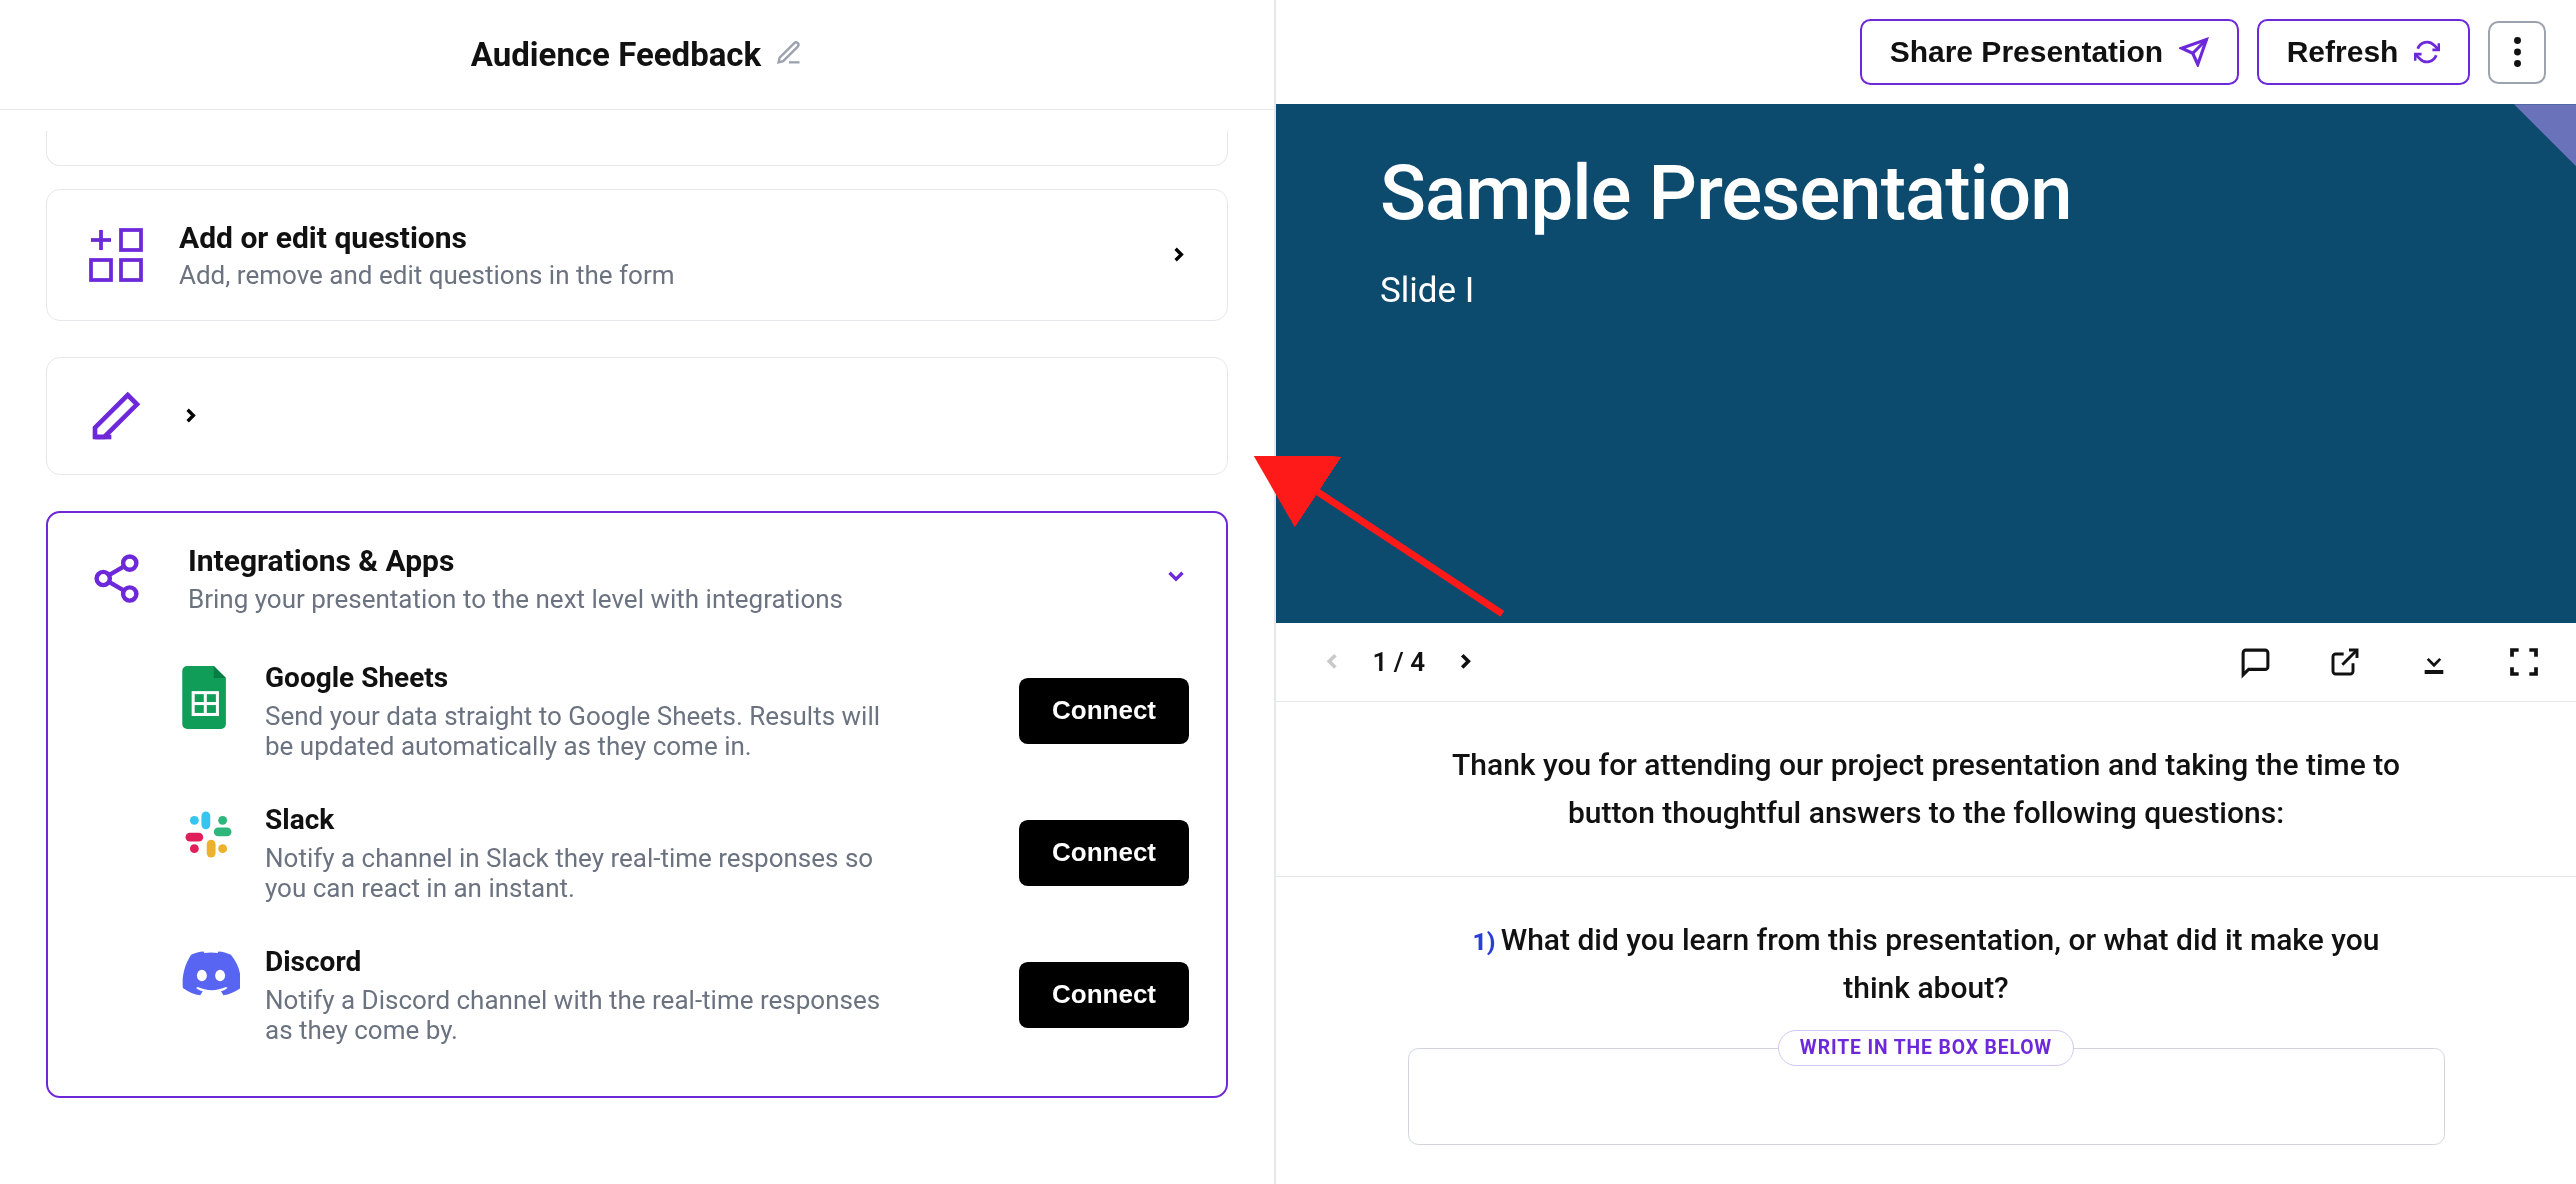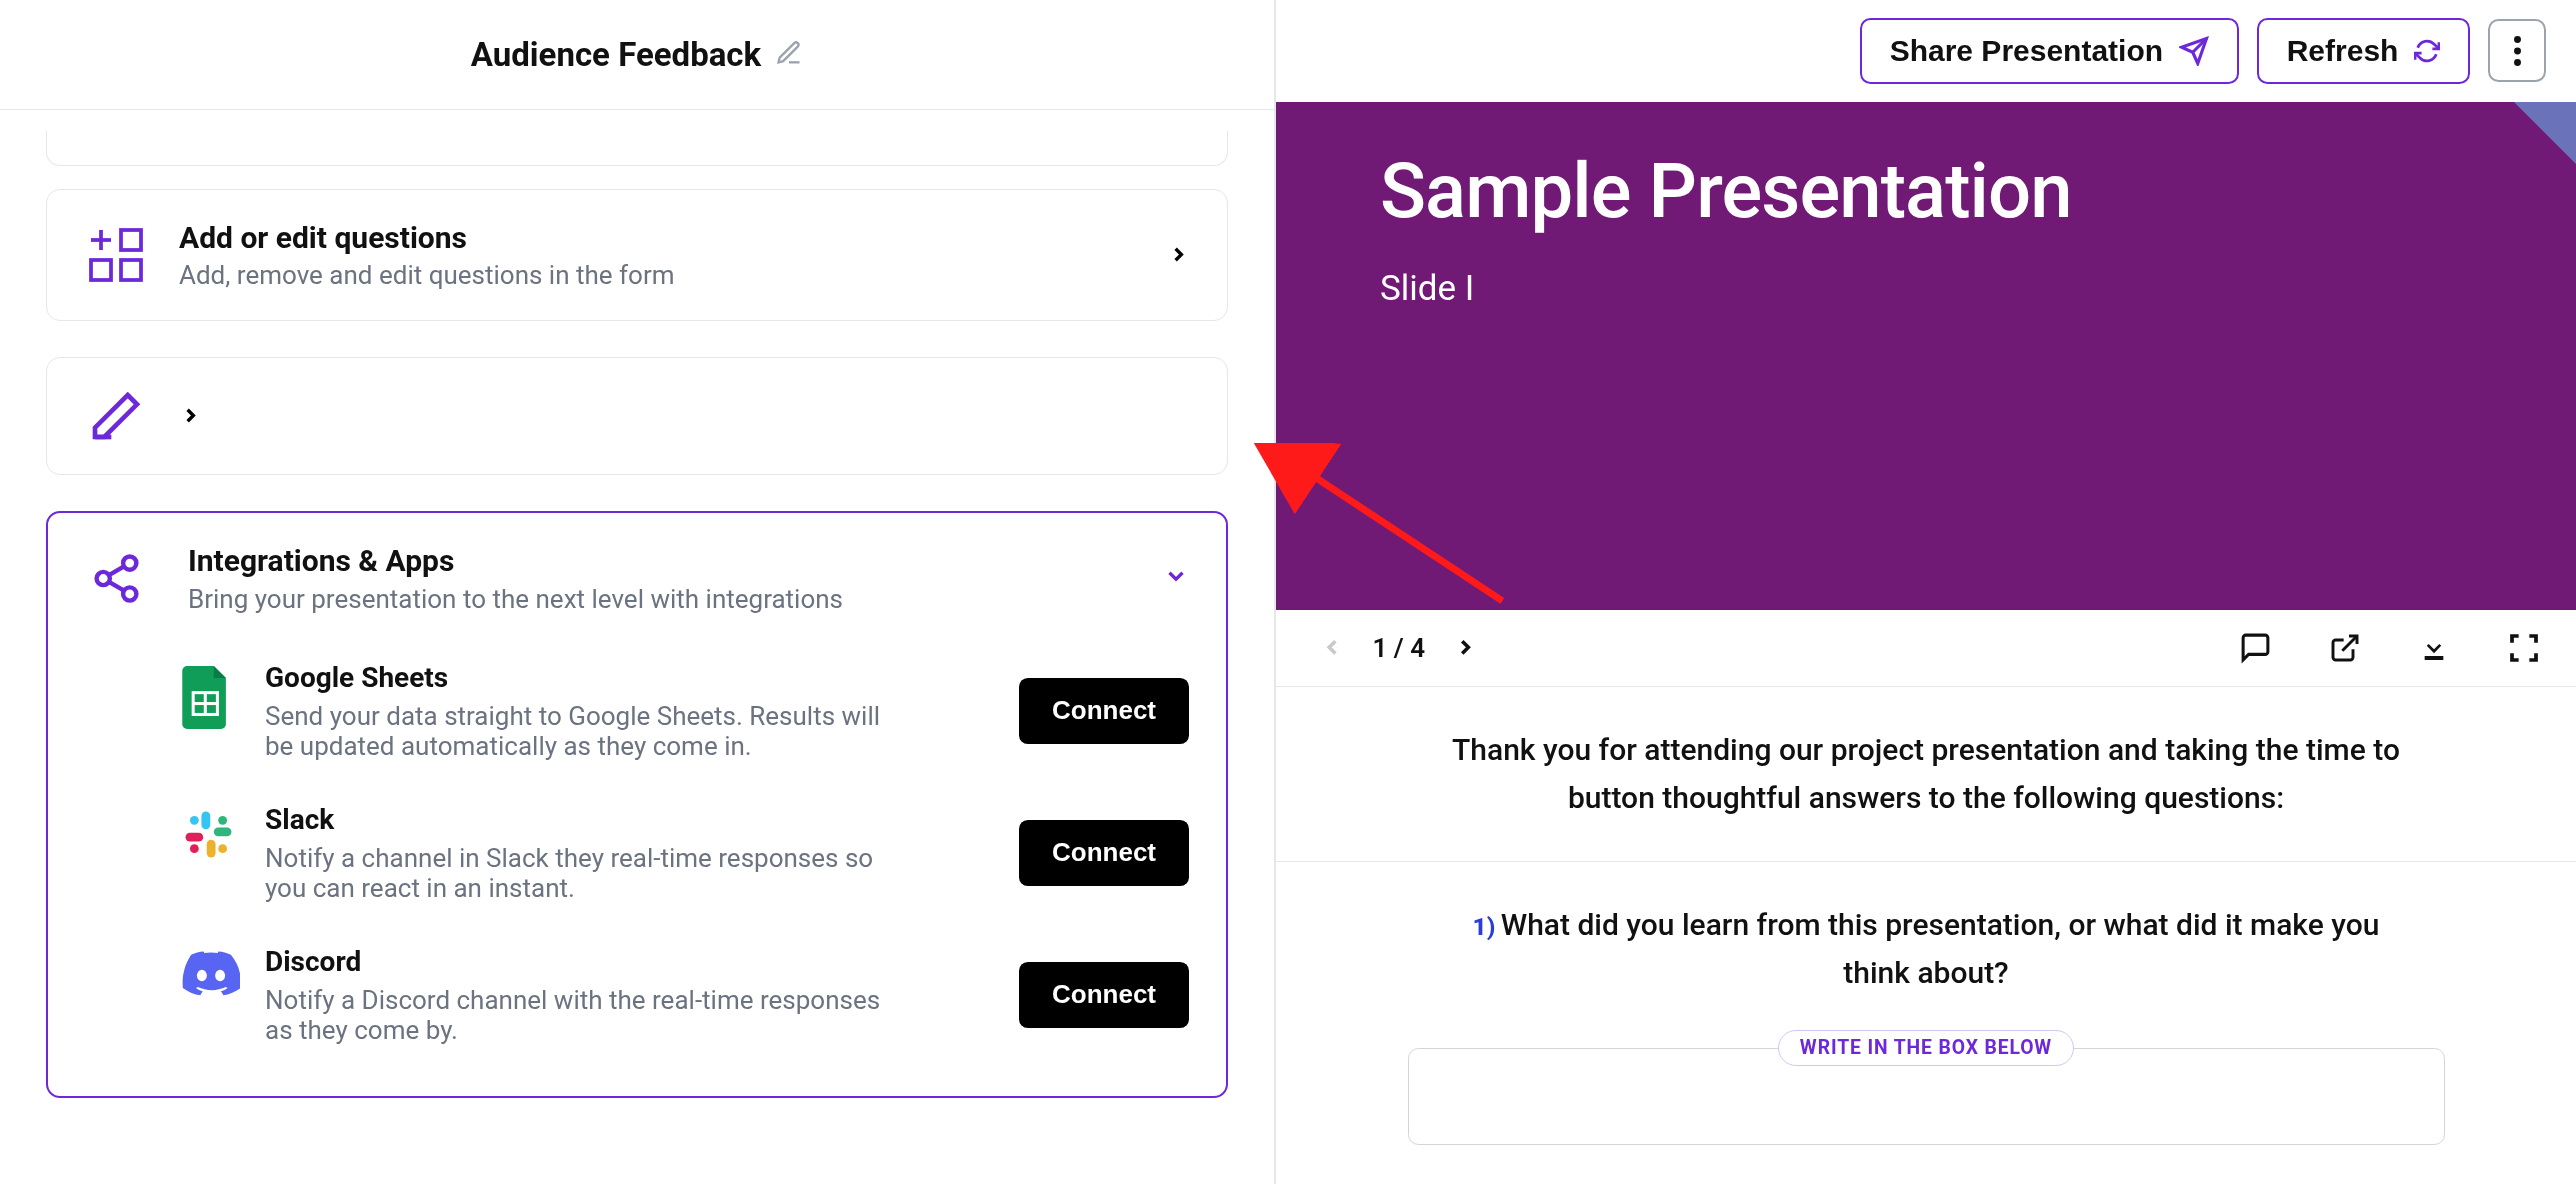--- a/index.html
+++ b/index.html
@@ -154,21 +154,21 @@
     background: #fff;
     border-radius: 10.5px;
     width: 58px;
     height: 63px;
     display: flex;
     align-items: center;
     justify-content: center;
     cursor: pointer;
   }
   .slide-hero {
-    background: #701a75;
+    background: #0c4a6e;
     color: #fff;
     padding: 44px 88px 0 104px;
     height: 545px;
     position: relative;
   }
   .slide-hero::after {
     content: "";
     position: absolute;
     top: 0; right: 0;
     width: 62px; height: 62px;
@@ -235,21 +235,21 @@
   }
   .pill {
     display: inline-block;
     border: 1.8px solid #d3c6f4;
     color: #6d28d9;
     border-radius: 878px;
     padding: 5.3px 21px;
     font-size: 19.3px;
     font-weight: 700;
     letter-spacing: 0.9px;
-    margin-top: 33px;
+    margin-top: 18px;
     background: #fff;
     position: relative;
     z-index: 2;
   }
   .answer-box {
     border: 1.8px solid #d1d5db;
     border-radius: 10.5px;
     width: 1037px;
     height: 97px;
     margin: -17.6px auto 0 auto;

